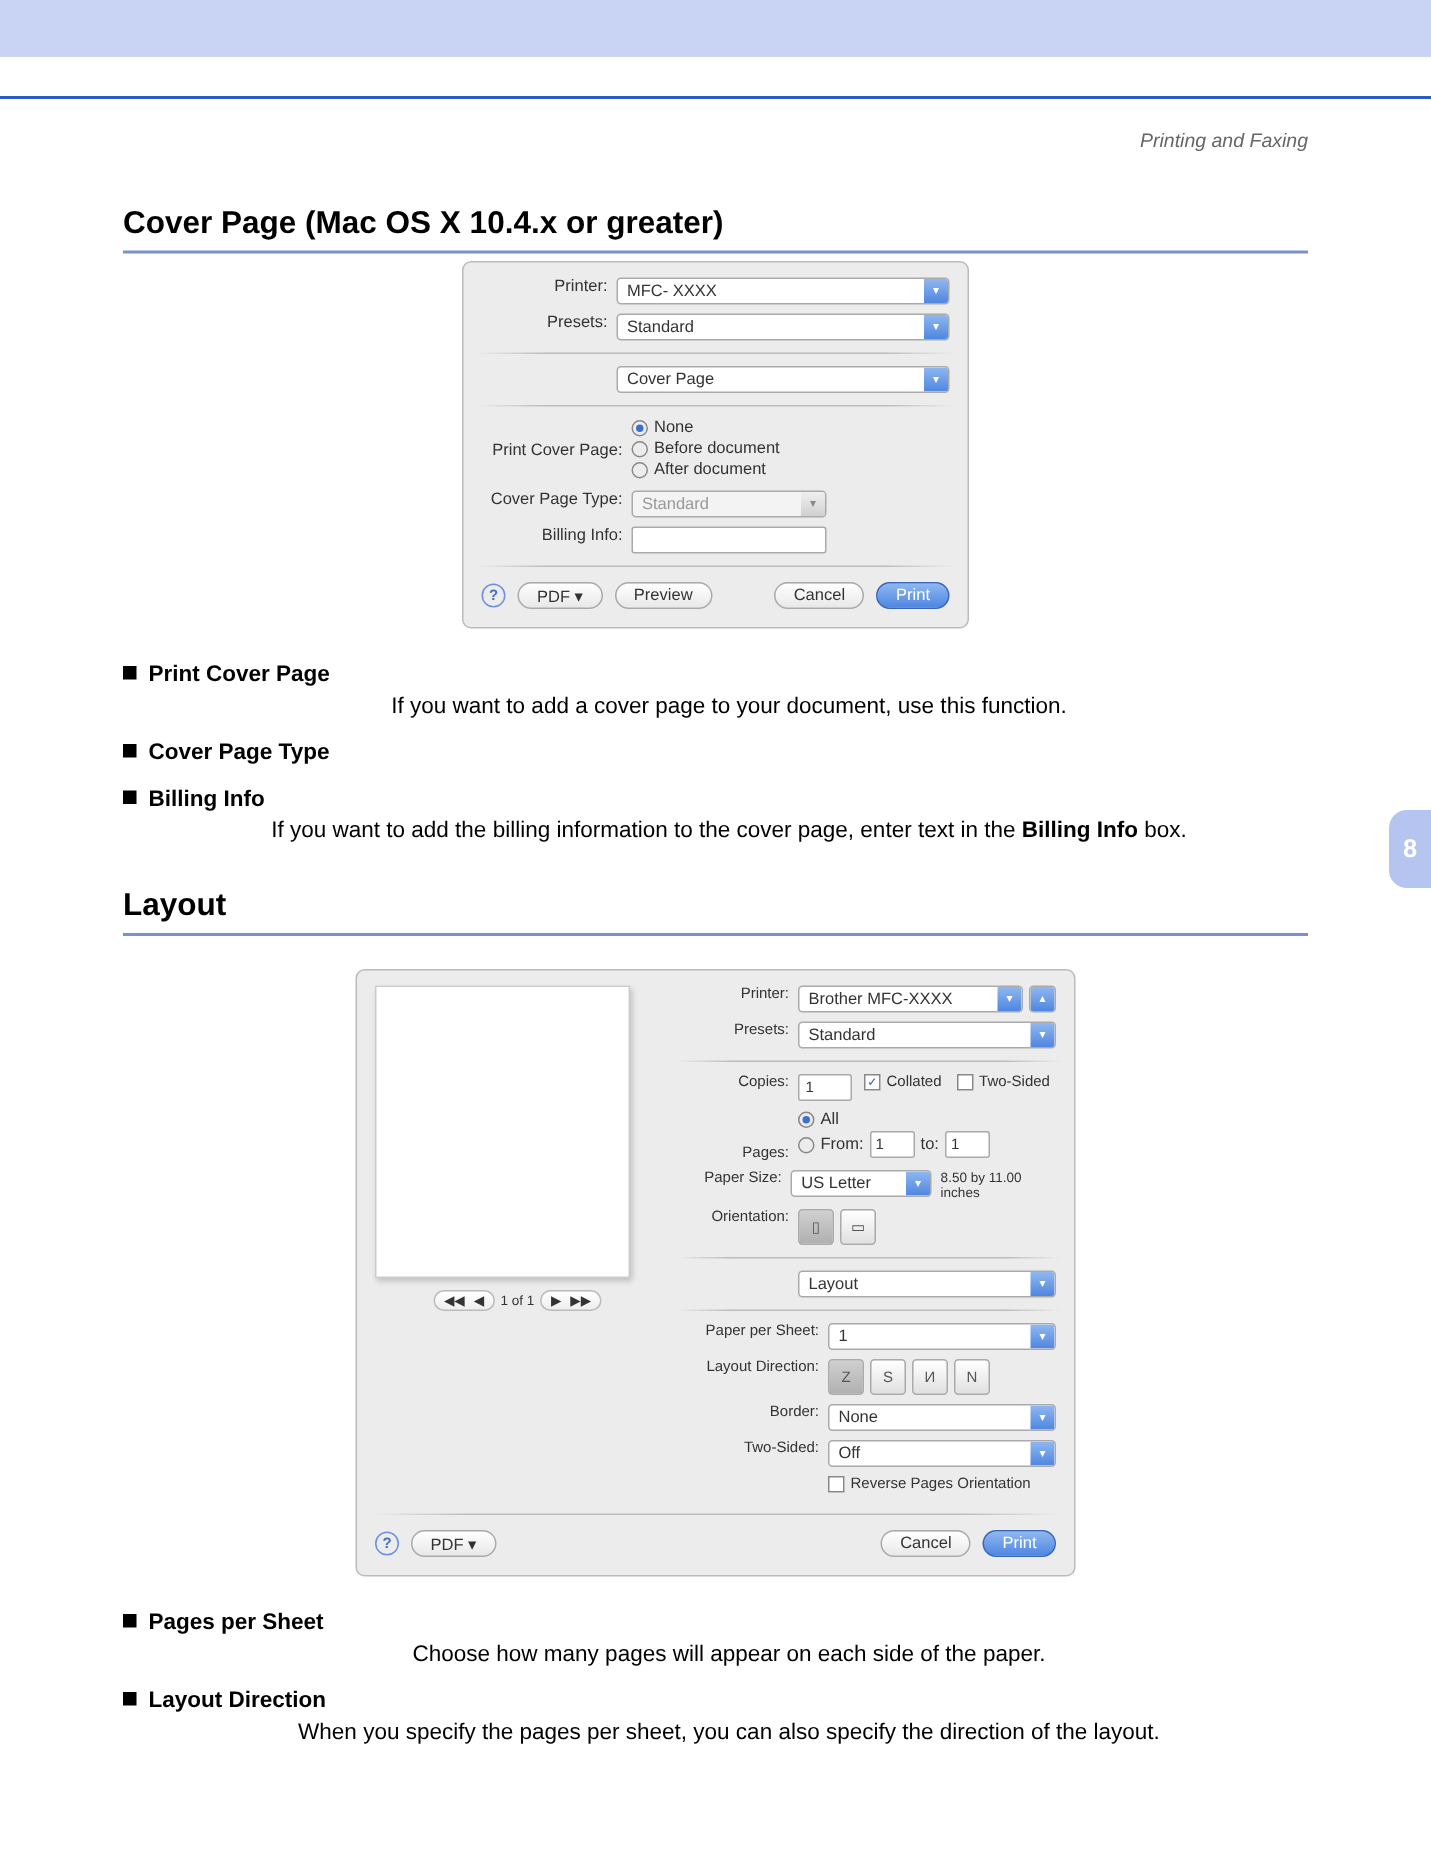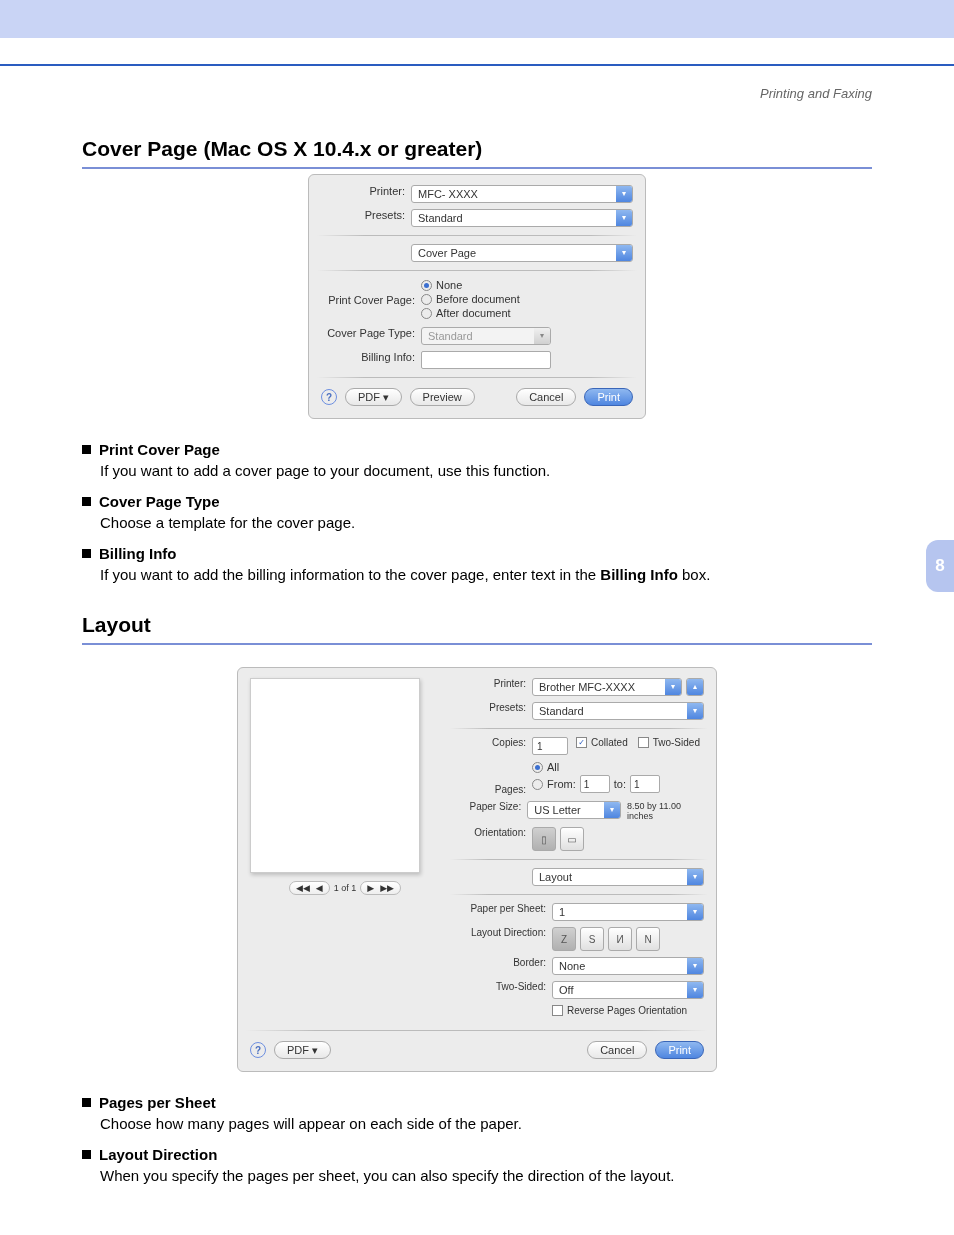--- a/index.html
+++ b/index.html
@@ -68,21 +68,21 @@
     display: inline-flex; align-items: center;
   }
   .btn.primary {
     background: linear-gradient(#8fb8f0,#4f86e0);
     border-color: #3a66b8; color: #fff;
   }
   ul.bullets { list-style: none; margin: 0 0 30px 0; }
   ul.bullets > li { margin-bottom: 14px; }
   .sq { display: inline-block; width: 9px; height: 9px; background: #000; margin-right: 8px; vertical-align: 1px; }
   .bt { font-weight: bold; }
-  .bdesc { margin: 4px 0 0 18px; }
+  .bdesc { margin: 4px 0 0 18px; text-align: center; }
   .section2-title {
     font-size: 21px; font-weight: bold;
     border-bottom: 2px solid #7a8fd6;
     padding-bottom: 6px; margin: 18px 0 22px;
   }
   
   .large .preview {
     width: 170px; height: 195px; background: #fff; border: 1px solid #ccc;
     box-shadow: 1px 2px 4px rgba(0,0,0,.2);
   }
@@ -193,21 +193,20 @@
     </div>
   </div>
 
   <ul class="bullets">
     <li>
       <span class="sq"></span><span class="bt">Print Cover Page</span>
       <div class="bdesc">If you want to add a cover page to your document, use this function.</div>
     </li>
     <li>
       <span class="sq"></span><span class="bt">Cover Page Type</span>
-      <div class="bdesc">Choose a template for the cover page.</div>
     </li>
     <li>
       <span class="sq"></span><span class="bt">Billing Info</span>
       <div class="bdesc"><span>If you want to add the billing information to the cover page, enter text in the </span><b>Billing Info</b><span> box.</span></div>
     </li>
   </ul>
 
   <h2 class="section2-title">Layout</h2>
 
   <div class="dialog-wrap">

